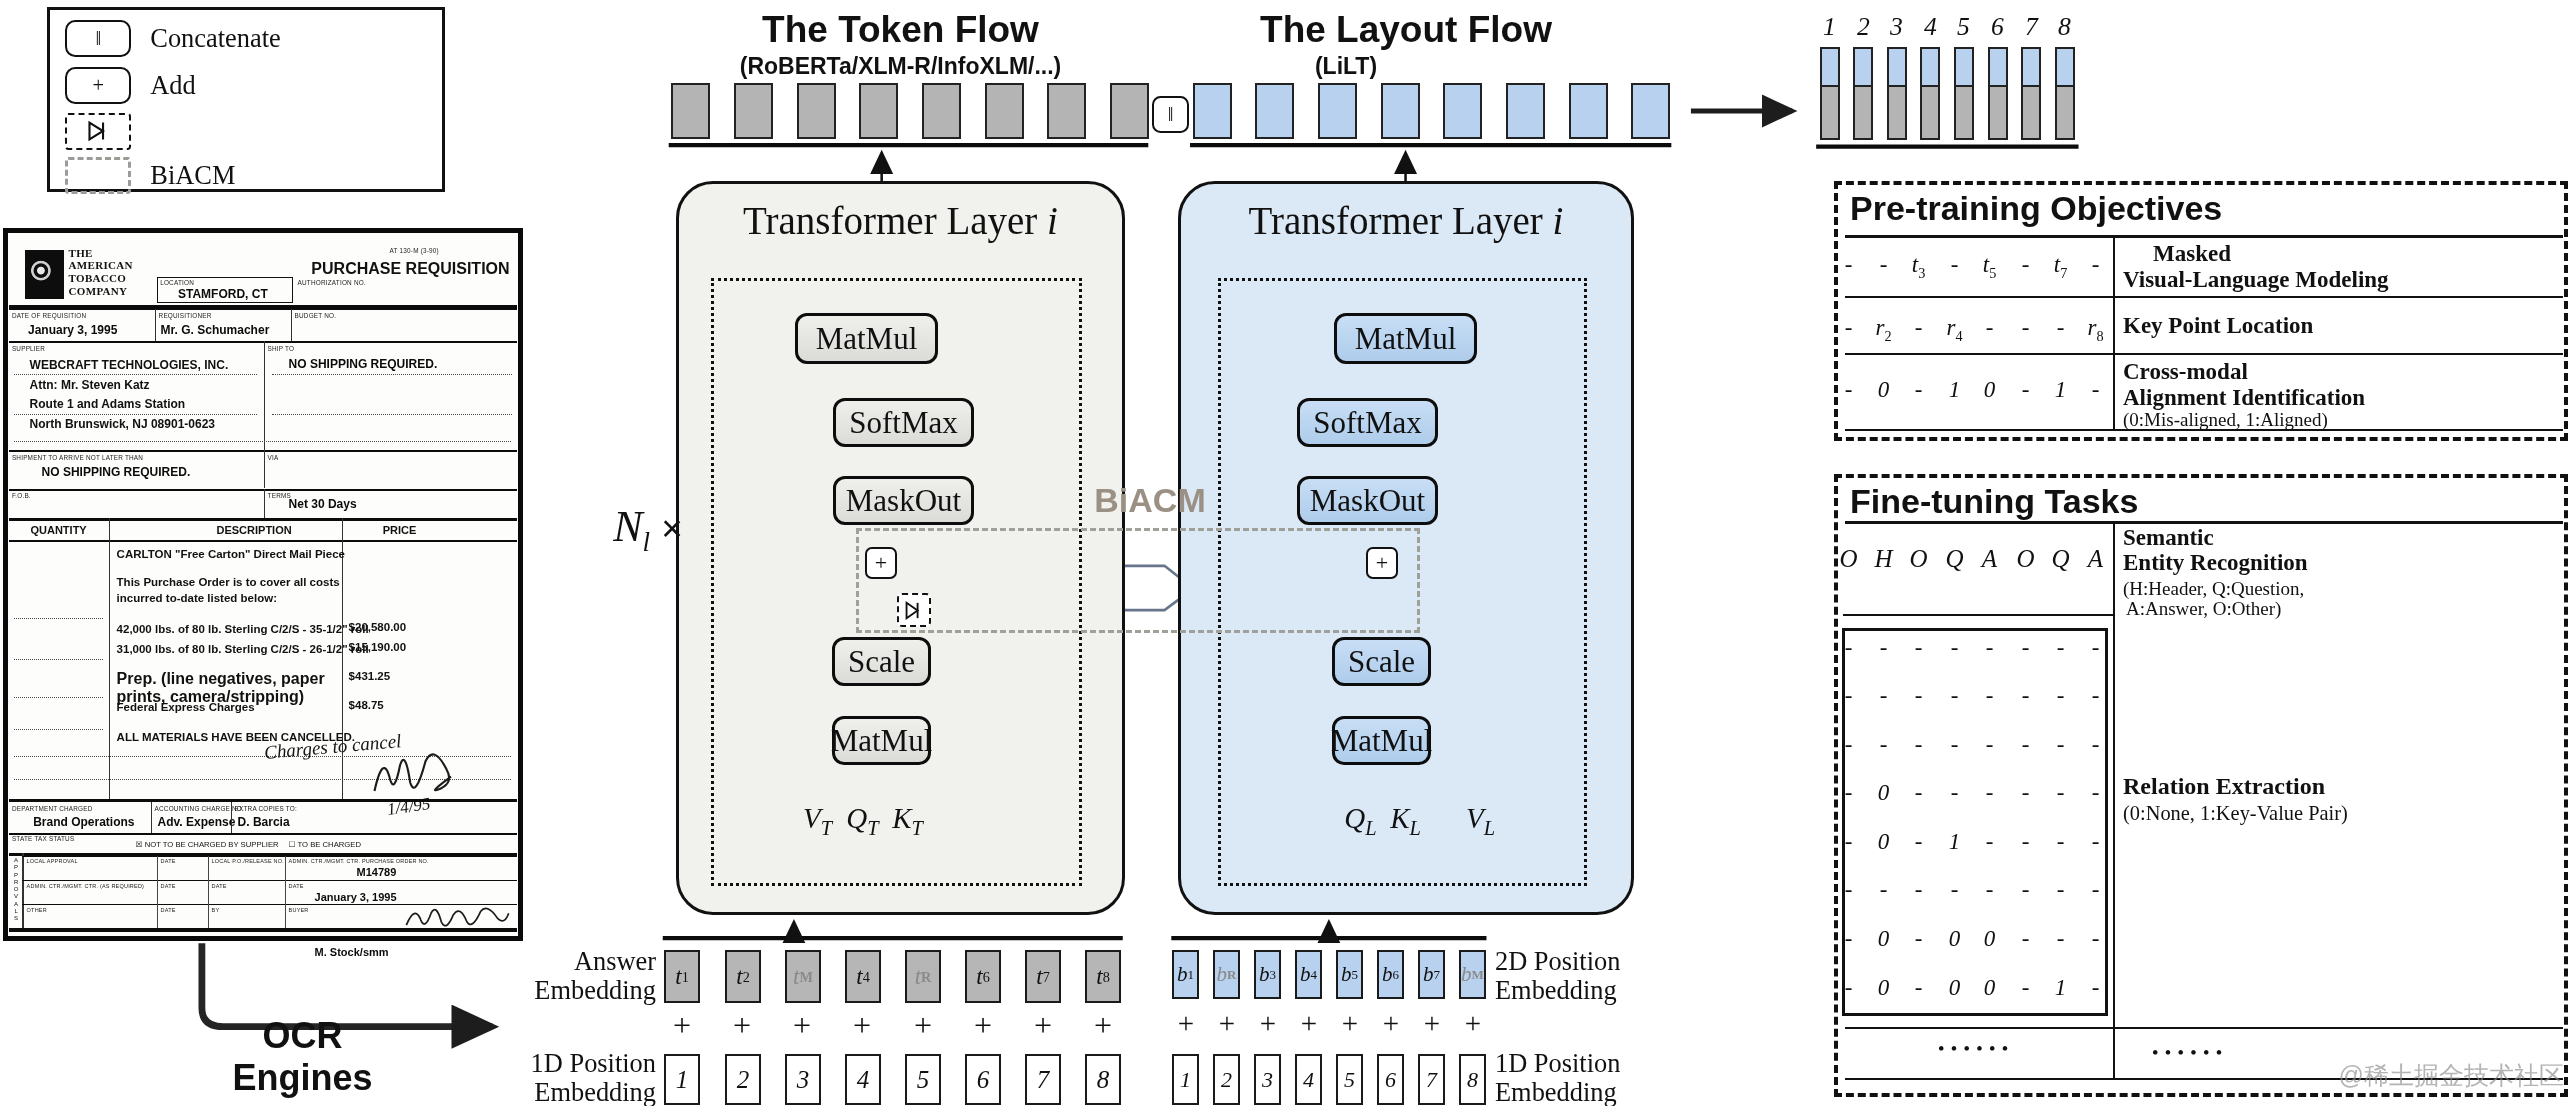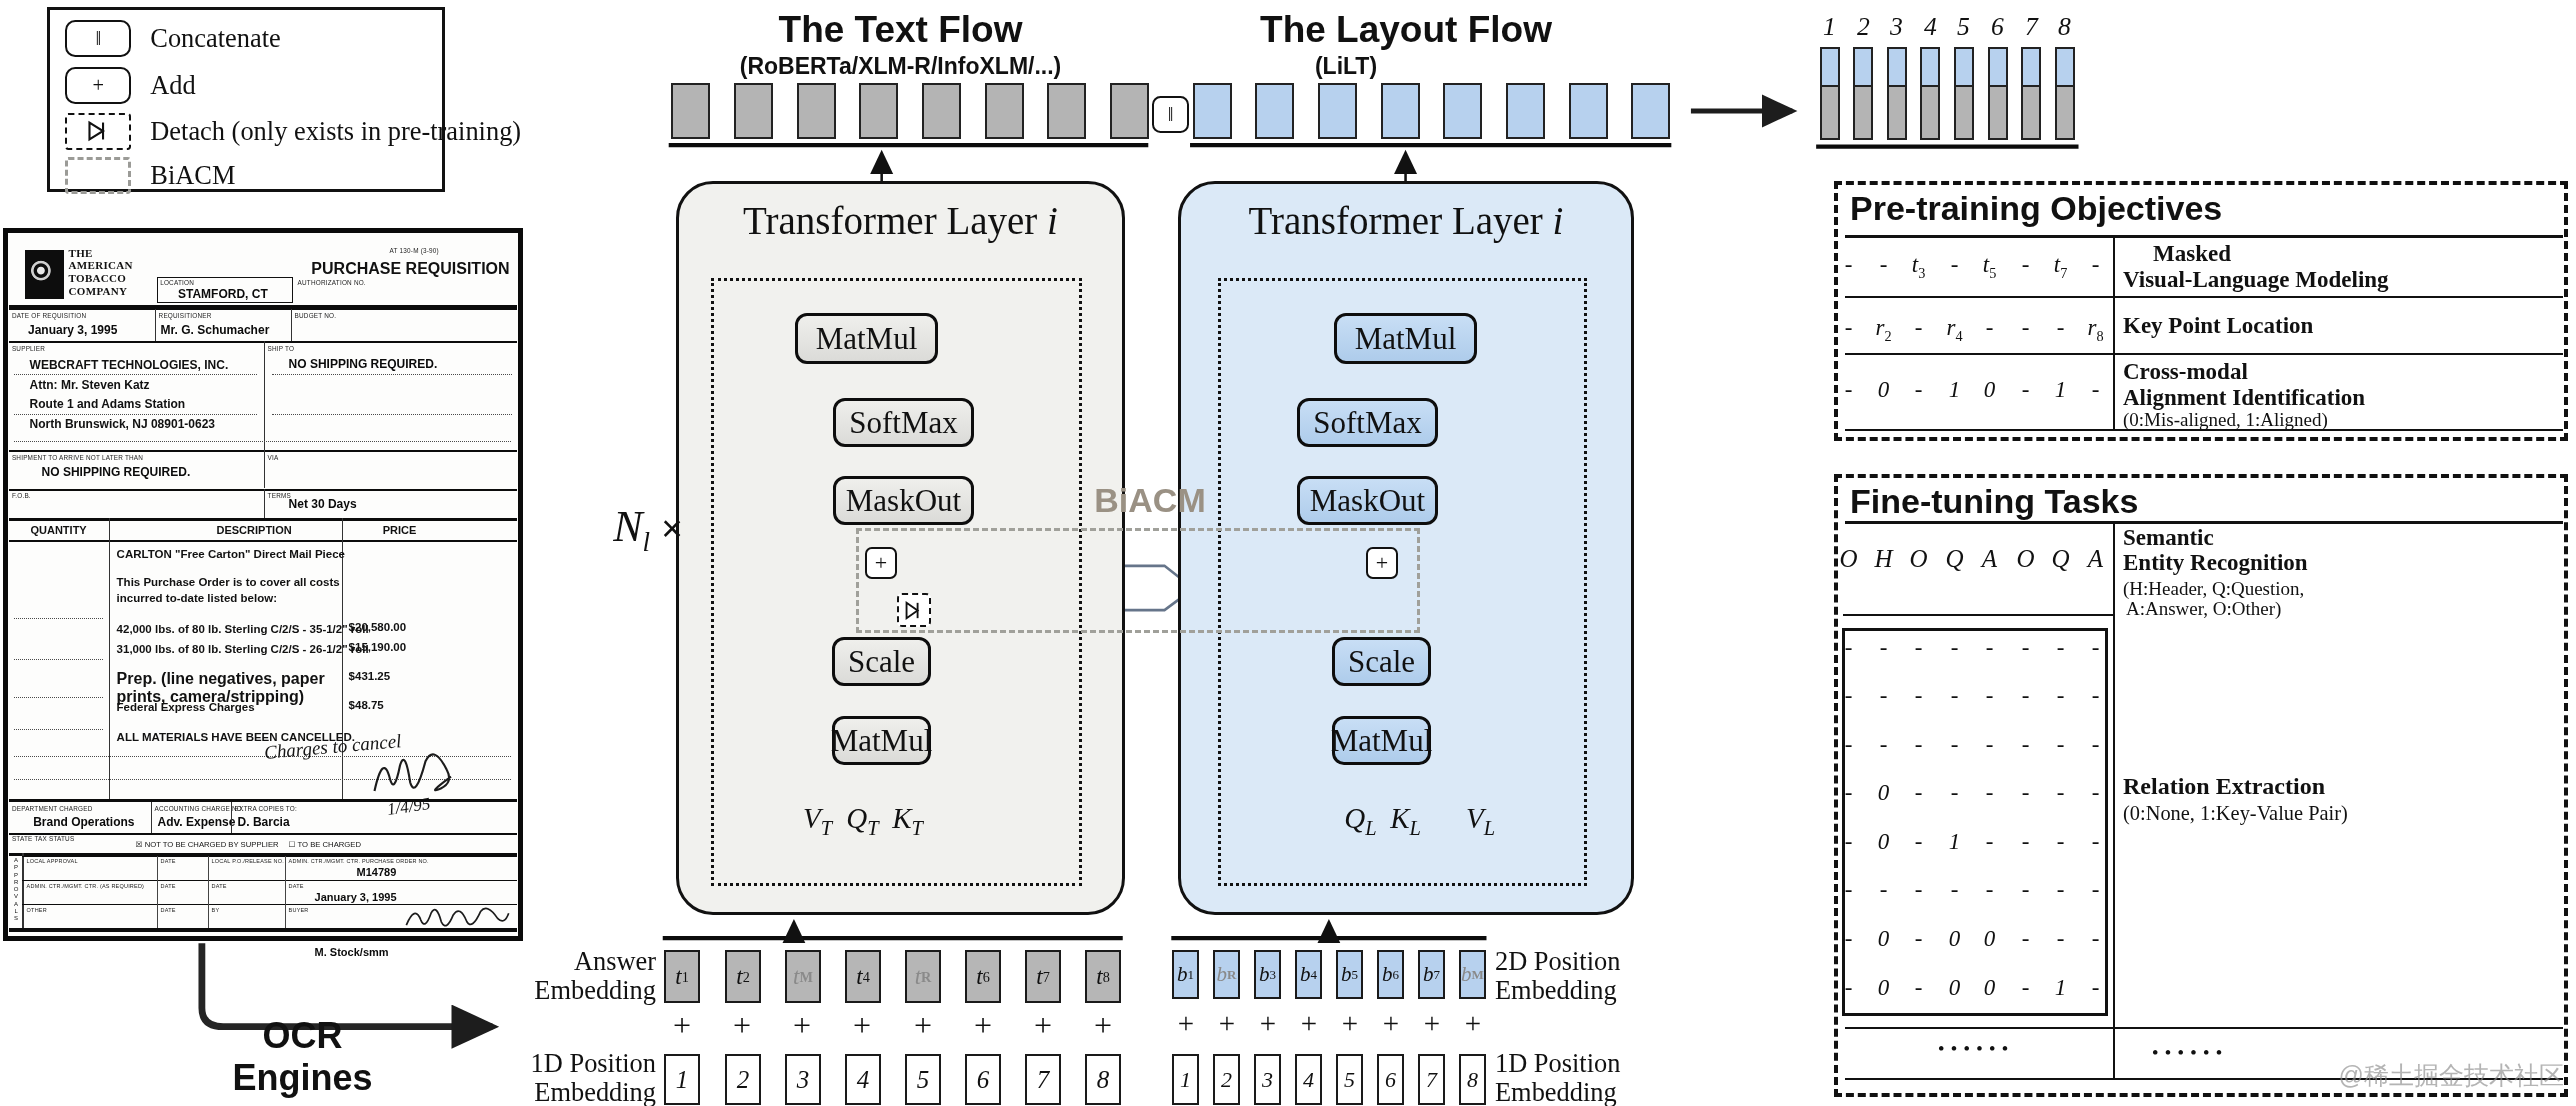--- a/index.html
+++ b/index.html
@@ -126,21 +126,20 @@
       <span class="leg-sym">+</span>
       <span class="leg-txt">Add</span>
     </div>
     <div class="leg-item" style="top:101px;">
       <span class="leg-sym" style="border-style:dashed;border-radius:3.4px;">
         <svg width="25.6" height="22" viewBox="0 0 30 26" style="position:static;">
             <path d="M4 3 L20 13 L4 23 Z" fill="none" stroke="#111" stroke-width="2.5"></path>
             <line x1="20" y1="3" x2="20" y2="23" stroke="#111" stroke-width="2.5"></line>
           </svg>
       </span>
-      <span class="leg-txt">Detach (only exists in pre-training)</span>
     </div>
     <div class="leg-item" style="top:145px;">
       <span class="leg-sym" style="border:3px dashed #9b9b97;border-radius:3.4px;"></span>
       <span class="leg-txt">BiACM</span>
     </div>
   </div>
 
   <div class="doc">
     <div class="abs" style="left:17px;top:17px;width:39px;height:49px;background:#0d0d0d;">
       <div style="position:absolute;left:6.8px;top:8.5px;width:22px;height:29px;background:radial-gradient(circle at 45% 40%, #e8e8e8 0 3.4px, #0d0d0d 4.3px 6.8px, #cfcfcf 7.7px 9.4px, #0d0d0d 10.2px);"></div>
@@ -288,21 +287,21 @@
         <div class="vl" style="left: 277px; top: 671px; height: 24px; width: 1.3px; background: rgb(68, 68, 68);"></div>
       </div>
     <svg width="111" height="29" style="left:394px;top:670px;" viewBox="0 0 130 34">
       <path d="M5 26 Q15 2 22 20 Q27 32 34 12 Q40 0 46 22 Q52 34 60 14 Q68 2 76 22 Q82 32 92 10 Q100 0 112 18 Q120 26 125 12" fill="none" stroke="#1c1c1c" stroke-width="2"></path>
     </svg>
     <div class="dline" style="left:1.7px;top:695px;width:508px;height:4.3px;"></div>
   </div>
 
   <div class="abs sans ctr" style="left:196px;top:1036px;width:213px;height:41px;font-weight:bold;font-size:36px;">OCR Engines</div>
 
-  <div class="flowtitle sans" style="left:676px;top:8.5px;width:449px;">The Text Flow</div>
+  <div class="flowtitle sans" style="left:676px;top:8.5px;width:449px;">The Token Flow</div>
   <div class="flowsub sans" style="left:676px;top:53px;width:449px;">(RoBERTa/XLM-R/InfoXLM/...)</div>
   <div class="flowtitle sans" style="left:1178px;top:8.5px;width:456px;">The Layout Flow</div>
   <div class="flowsub sans" style="left:1118px;top:53px;width:456px;">(LiLT)</div>
 
   <div class="sbox" style="left:1152px;top:96px;width:37px;height:37px;border-radius:8.5px;font-size:20.4px;">‖</div>
 
   <div class="tpanel left" style="left:676px;top:181px;width:449px;height:734px;">
     <div class="ttitle" style="top:13.6px;"><span>Transformer Layer </span><i>i</i></div>
   </div>
   <div class="tpanel right" style="left:1178px;top:181px;width:456px;height:734px;">

